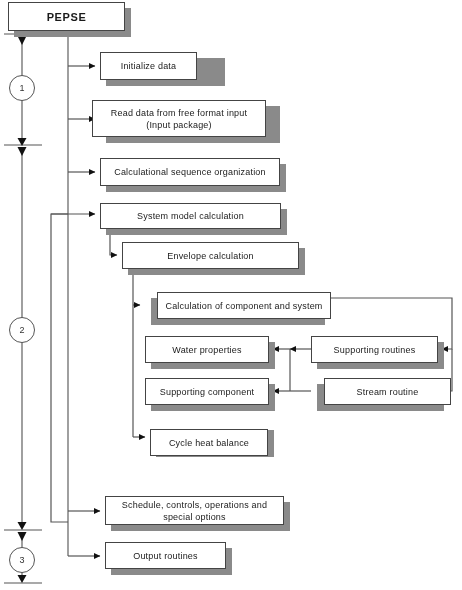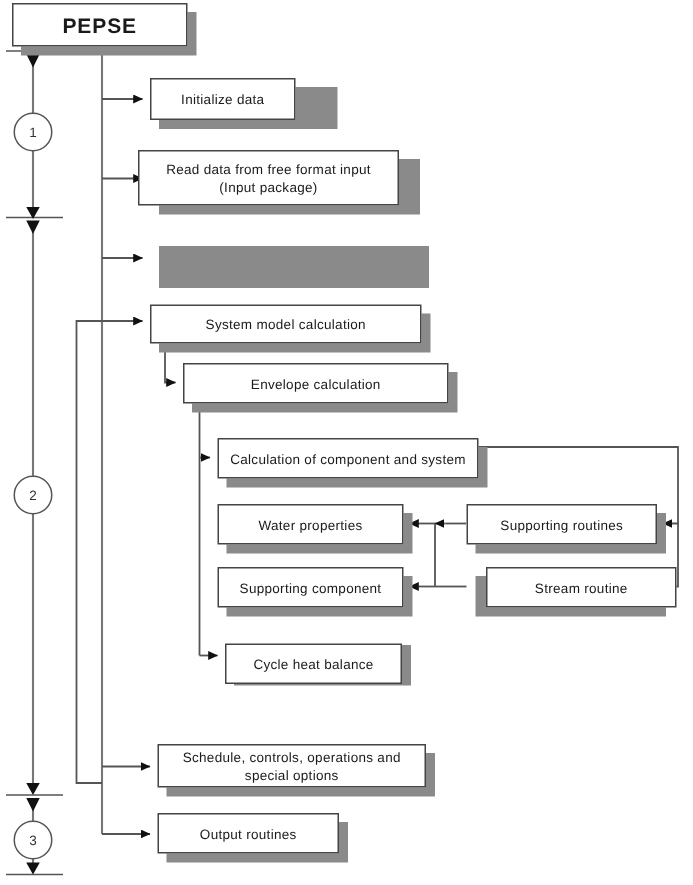--- a/index.html
+++ b/index.html
@@ -43,21 +43,21 @@
     display: block;
     padding: 0 4px;
     white-space: pre-line;
   }
   .node-shadow {
     position: absolute;
     background: #8a8a8a;
     z-index: 2;
   }
   .node.title-node {
-    font-size: 14px;
+    font-size: 11px;
     font-weight: bold;
     letter-spacing: 0.6px;
   }
   .phase-circle {
     position: absolute;
     box-sizing: border-box;
     border: 1px solid #555555;
     border-radius: 50%;
     background: #ffffff;
     display: flex;
@@ -171,30 +171,33 @@
 
   <div class="node" style="left:100px; top:52px; width:97px; height:28px;">
     <span class="label">Initialize data</span>
   </div>
 
   <div class="node" style="left:92px; top:100px; width:174px; height:37px;">
     <span class="label">Read data from free format input
 (Input package)</span>
   </div>
 
+  <div class="node" style="left:100px; top:158px; width:180px; height:28px;">
+    <span class="label">Calculational sequence organization</span>
+  </div>
 
   <div class="node" style="left:100px; top:203px; width:181px; height:26px;">
     <span class="label">System model calculation</span>
   </div>
 
   <div class="node" style="left:122px; top:242px; width:177px; height:27px;">
     <span class="label">Envelope calculation</span>
   </div>
 
-  <div class="node" style="left:145px; top:292px; width:174px; height:27px;">
+  <div class="node" style="left:157px; top:292px; width:174px; height:27px;">
     <span class="label">Calculation of component and system</span>
   </div>
 
   <div class="node" style="left:145px; top:336px; width:124px; height:27px;">
     <span class="label">Water properties</span>
   </div>
 
   <div class="node" style="left:311px; top:336px; width:127px; height:27px;">
     <span class="label">Supporting routines</span>
   </div>

